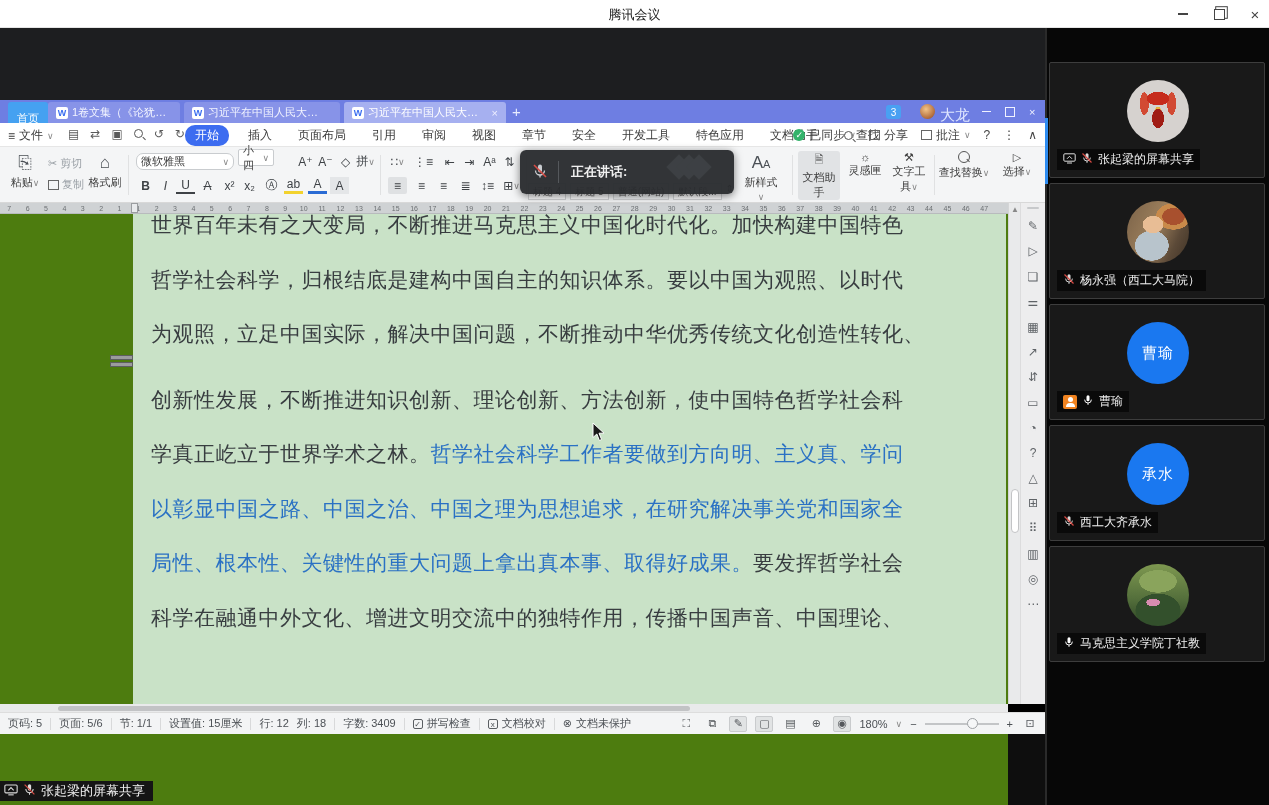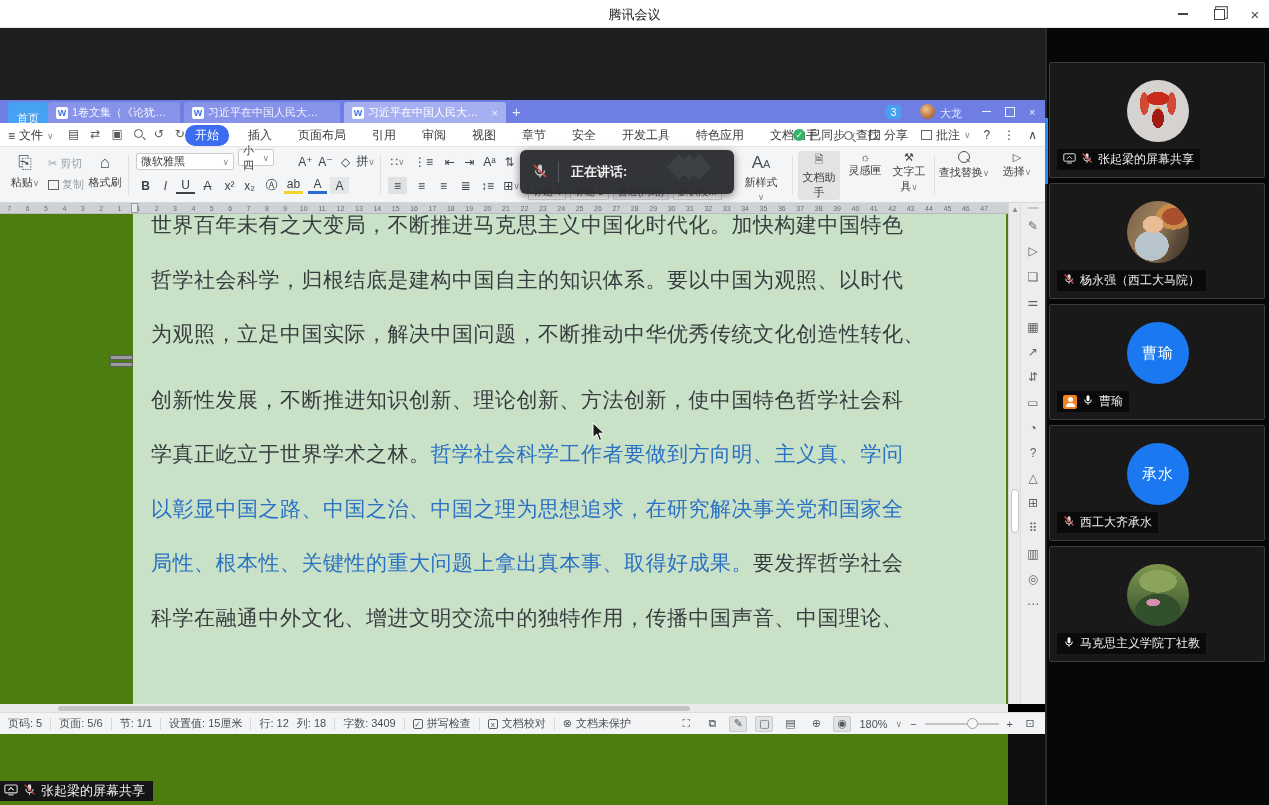--- a/index.html
+++ b/index.html
@@ -30,21 +30,21 @@
   .doc-tab.active { background:#a6b0f0; color:#fff; }
   .doc-tab .label { overflow:hidden; text-overflow:ellipsis; max-width:118px; }
   .w-ico { width:12px; height:12px; background:#fff; border-radius:2px; color:#3a6df0; font-size:9px; font-weight:bold;
     display:flex; align-items:center; justify-content:center; flex:0 0 auto; }
   .tab-close { font-size:11px; color:#eef; margin-left:2px; }
   .tab-new { position:absolute; left:512px; top:3px; color:#e8ecff; font-size:15px; }
   .tab-badge { position:absolute; left:886px; top:5px; min-width:15px; height:14px; background:#49a0f2; border-radius:3px; color:#fff;
     font-size:10px; display:flex; align-items:center; justify-content:center; padding:0 3px; }
   .tab-avatar { position:absolute; left:920px; top:4px; width:15px; height:15px; border-radius:50%;
     background:radial-gradient(circle at 40% 35%, #f2c489, #b06a3a 70%, #6e3c1c); }
-  .tab-user { position:absolute; left:940px; top:6px; color:#dfe6ff; font-size:11px;text-align:right; }
+  .tab-user { position:absolute; left:940px; top:6px; color:#dfe6ff; font-size:15px;text-align:right; }
   .mini-ctrls { position:absolute; left:982px; top:0; height:23px; display:flex; align-items:center; gap:14px; color:#f0f2ff; }
   .mc { font-size:11px; }
   .mc-min::before { content:""; display:block; width:9px; height:1.2px; background:#f0f2ff; }
   .mc-restore::before { content:""; display:block; width:8px; height:8px; border:1px solid #f0f2ff; }
 
   
   .menubar { left:0; top:123px; width:1045px; height:24px; background:#ffffff; border-bottom:1px solid #e6e6e6; font-size:12px; color:#3a3a3a; }
   .mb-file { position:absolute; left:8px; top:4px; display:flex; align-items:center; gap:4px; }
   .mb-icons { position:absolute; left:68px; top:4px; display:flex; gap:11px; color:#5a5a5a; font-size:12px; }
   .mb-items { position:absolute; left:185px; top:0; height:24px; display:flex; align-items:center; gap:12px; }
@@ -270,21 +270,21 @@
   <div class="rb-small" style="left:48px; top:30px;">
     <span class="box-ico"></span>
       <span>复制</span>
   </div>
   <div class="rb-big" style="left:86px; top:4px;">
     <div class="big-ico">⌂</div>
     <div>格式刷</div>
   </div>
   <div class="sep" style="left:128px;"></div>
 
-  <div class="combo" style="left:136px; top:6px; width:98px;">
+  <div class="combo" style="left:136px; top:6px; width:98px;border-radius:7px;">
     <span>微软雅黑</span>
       <span class="caret">∨</span>
   </div>
   <div class="combo" style="left:238px; top:2px; width:36px;">
     <span>小四</span>
       <span class="caret">∨</span>
   </div>
   <div class="fmt-btn" style="left:296px; top:6px;">A⁺</div>
   <div class="fmt-btn" style="left:316px; top:6px;">A⁻</div>
   <div class="fmt-btn" style="left:336px; top:6px;">◇</div>

